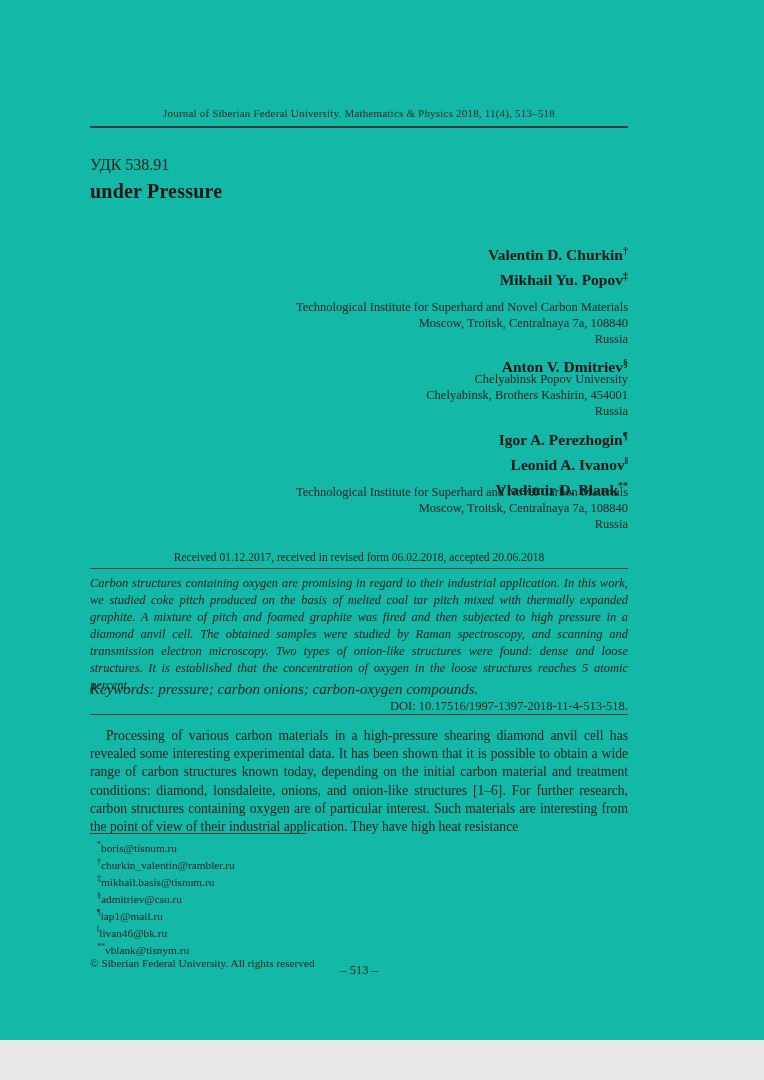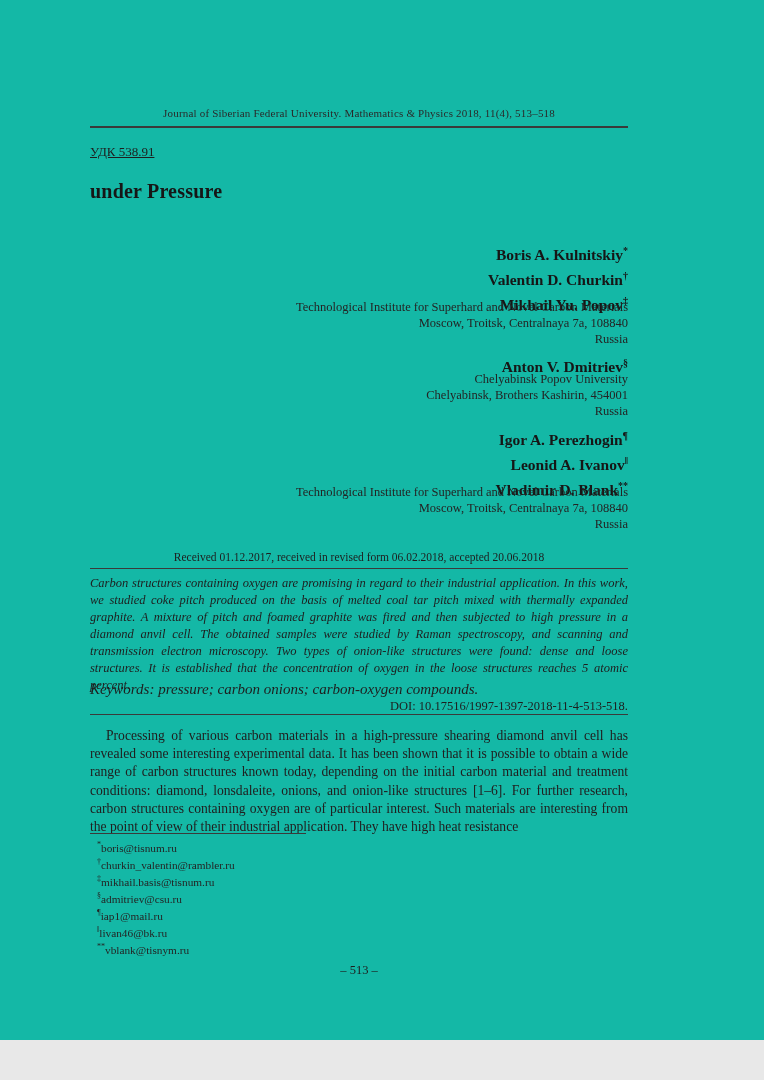--- a/index.html
+++ b/index.html
@@ -11,21 +11,21 @@
     font-family:"Liberation Serif", serif;
     color:#1e1e1e;
     overflow:hidden;
   }
   .abs { position:absolute; left:90px; width:538px; }
 
   .journal-header { top:107px; text-align:center; font-size:11px; letter-spacing:0.2px; color:#2a2a2a; }
   .rule { position:absolute; left:90px; width:538px; height:1.5px; background:#3a3a3a; }
   .header-rule { top:126px; }
 
-  .udk { top:144px; font-size:13px;text-decoration:underline; }
+  .udk { top:156px; font-size:16px; }
 
   .title { top:177px; font-size:20px; font-weight:bold; line-height:28px; letter-spacing:0.2px; color:#161616; }
 
   .authors { text-align:right; }
   .author-name { font-size:15.5px; font-weight:bold; line-height:21px; color:#161616; }
   .author-name sup { font-size:10px; font-weight:bold; }
   .affil { text-align:right; font-size:12.5px; line-height:16px; color:#242424; }
 
   .authors-1 { top:240px; }
   .affil-1   { top:299px; }
@@ -60,21 +60,20 @@
   <div class="abs journal-header">Journal of Siberian Federal University. Mathematics &amp; Physics 2018, 11(4), 513–518</div>
   <div class="rule header-rule"></div>
 
   <div class="abs udk">УДК 538.91</div>
 
   <div class="abs title">
     <div>under Pressure</div>
   </div>
 
   <div class="abs authors authors-1">
-    <div class="author-name"><span>Boris A. Kulnitskiy</span><sup>*</sup></div>
     <div class="author-name"><span>Valentin D. Churkin</span><sup>†</sup></div>
     <div class="author-name"><span>Mikhail Yu. Popov</span><sup>‡</sup></div>
   </div>
   <div class="abs affil affil-1">
     <div>Technological Institute for Superhard and Novel Carbon Materials</div>
     <div>Moscow, Troitsk, Centralnaya 7a, 108840</div>
     <div>Russia</div>
   </div>
 
   <div class="abs authors authors-2">
@@ -109,17 +108,18 @@
 
   <div class="fn-rule rule"></div>
   <div class="abs footnotes">
     <div class="fn-line"><sup>*</sup><span>boris@tisnum.ru</span></div>
     <div class="fn-line"><sup>†</sup><span>churkin_valentin@rambler.ru</span></div>
     <div class="fn-line"><sup>‡</sup><span>mikhail.basis@tisnum.ru</span></div>
     <div class="fn-line"><sup>§</sup><span>admitriev@csu.ru</span></div>
     <div class="fn-line"><sup>¶</sup><span>iap1@mail.ru</span></div>
     <div class="fn-line"><sup>‖</sup><span>livan46@bk.ru</span></div>
     <div class="fn-line"><sup>**</sup><span>vblank@tisnym.ru</span></div>
+    <div class="fn-line fn-copy">© Siberian Federal University. All rights reserved</div>
   </div>
 
   <div class="abs page-number">– 513 –</div>
 
 </div>
 
 </body></html>

